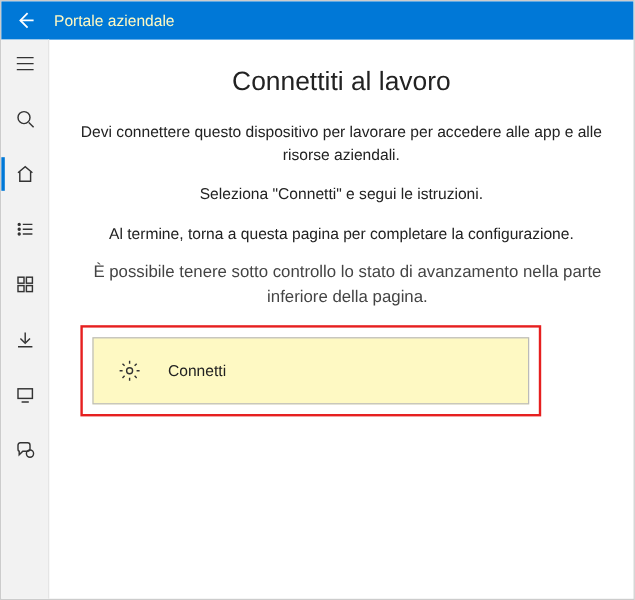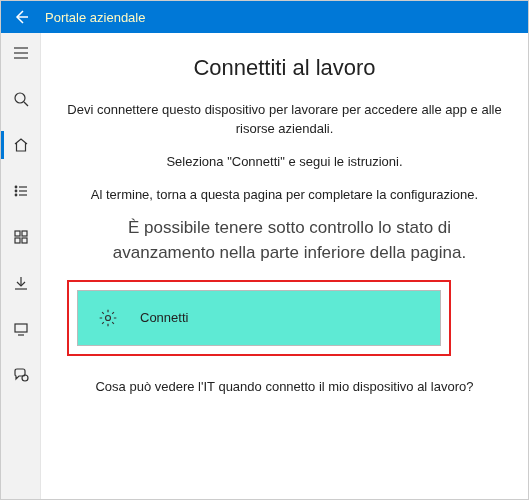--- a/index.html
+++ b/index.html
@@ -70,32 +70,32 @@
     margin: 4px 0 20px 0;
     color: #222;
   }
   .content p {
     font-size: 13px;
     line-height: 1.45;
     margin: 0 0 14px 0;
     color: #222;
   }
   .content p.small {
-    font-size: 17px;
+    font-size: 14px;
     color: #444;
     margin-left: 10px;
   }
   .highlight-box {
     border: 2px solid #e62020;
     padding: 8px 8px;
     margin: 6px 0 22px 0;
     width: 384px;
   }
   .connect-btn {
-    background: #5eead4;
+    background: #fef9c3;
     border: 1px solid #bbb;
     height: 56px;
     display: flex;
     align-items: center;
     padding: 0 20px;
     cursor: pointer;
     font-size: 13px;
     color: #222;
     gap: 22px;
   }
@@ -190,15 +190,14 @@
     <div class="highlight-box">
       <div class="connect-btn">
         <svg width="20" height="20" viewBox="0 0 24 24" fill="none" stroke="#333" stroke-width="1.4">
           <circle cx="12" cy="12" r="3"></circle>
           <path d="M12 2 L12 5 M12 19 L12 22 M4.9 4.9 L7 7 M17 17 L19.1 19.1 M2 12 L5 12 M19 12 L22 12 M4.9 19.1 L7 17 M17 7 L19.1 4.9"></path>
         </svg>
         <span>Connetti</span>
       </div>
     </div>
 
-    <p class="link-q">Cosa può vedere l'IT quando connetto il mio dispositivo al lavoro?</p>
   </div>
 </div>
 
 </body></html>

